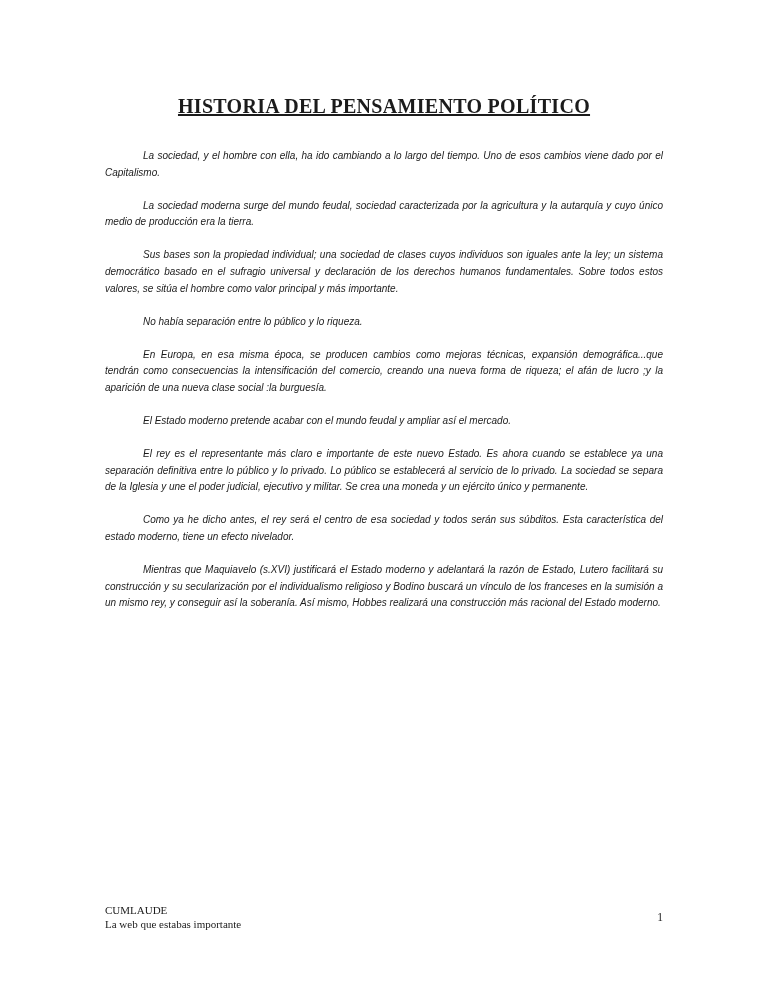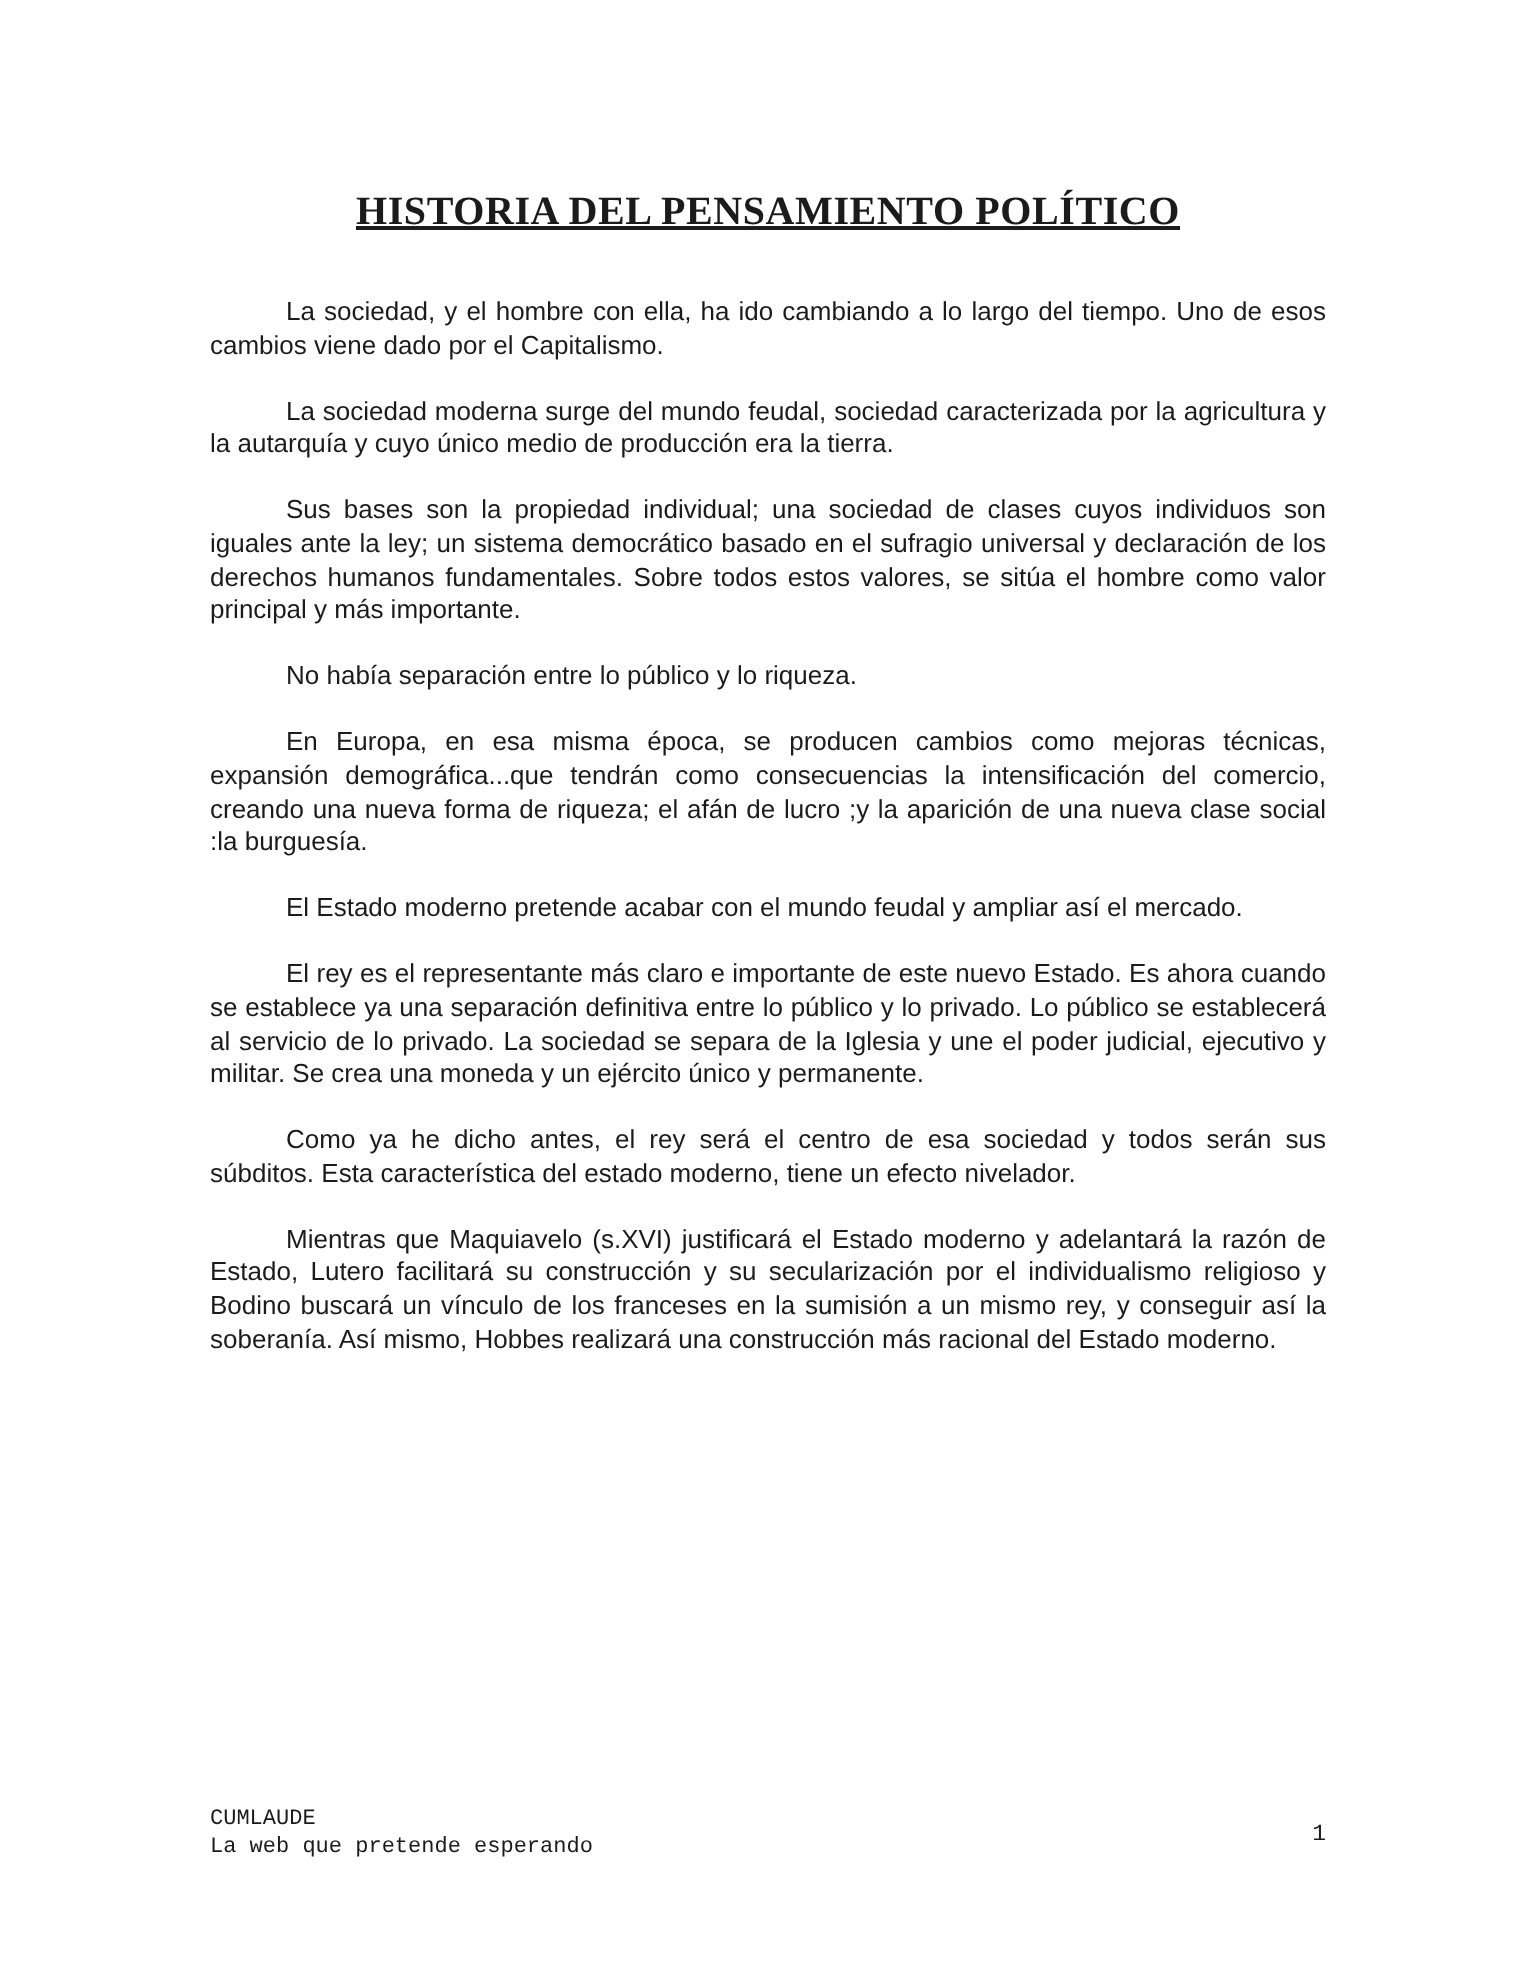--- a/index.html
+++ b/index.html
@@ -23,34 +23,35 @@
     font-size: 20px;
     font-weight: bold;
     text-align: center;
     text-decoration: underline;
     letter-spacing: 0.3px;
     line-height: 24px;
     font-family: Liberation Serif, serif;
   }
   .doc-body p {
     margin: 0 0 16.5px 0;
-    font-size: 13px;
+    font-size: 10px;
     line-height: 16.6px;
     text-align: justify;
     text-indent: 38px;
+    font-style: italic;
   }
   .page-footer {
     position: absolute;
     left: 105px;
     right: 105px;
     top: 904px;
     display: flex;
     justify-content: space-between;
     align-items: center;
-    font-family: Liberation Mono, monospace;
+    font-family: Liberation Serif, serif;
     font-size: 11px;
     line-height: 13.5px;
     color: #1b1b1b;
   }
   .footer-brand-block div {
     white-space: nowrap;
   }
   .footer-page-number {
     font-size: 11.5px;
   }
@@ -70,18 +71,18 @@
     <p>En Europa, en esa misma época, se producen cambios como mejoras técnicas, expansión demográfica...que tendrán como consecuencias la intensificación del comercio, creando una nueva forma de riqueza; el afán de lucro ;y la aparición de una nueva clase social :la burguesía.</p>
     <p>El Estado moderno pretende acabar con el mundo feudal y ampliar así el mercado.</p>
     <p>El rey es el representante más claro e importante de este nuevo Estado. Es ahora cuando se establece ya una separación definitiva entre lo público y lo privado. Lo público se establecerá al servicio de lo privado. La sociedad se separa de la Iglesia y une el poder judicial, ejecutivo y militar. Se crea una moneda y un ejército único y permanente.</p>
     <p>Como ya he dicho antes, el rey será el centro de esa sociedad y todos serán sus súbditos. Esta característica del estado moderno, tiene un efecto nivelador.</p>
     <p>Mientras que Maquiavelo (s.XVI) justificará el Estado moderno y adelantará la razón de Estado, Lutero facilitará su construcción y su secularización por el individualismo religioso y Bodino buscará un vínculo de los franceses en la sumisión a un mismo rey, y conseguir así la soberanía. Así mismo, Hobbes realizará una construcción más racional del Estado moderno.</p>
   </div>
 
   <div class="page-footer">
     <div class="footer-brand-block">
       <div>CUMLAUDE</div>
-      <div>La web que pretende esperando</div>
+      <div>La web que estabas importante</div>
     </div>
     <div class="footer-page-number">1</div>
   </div>
 
 </div>
 
 </body></html>

